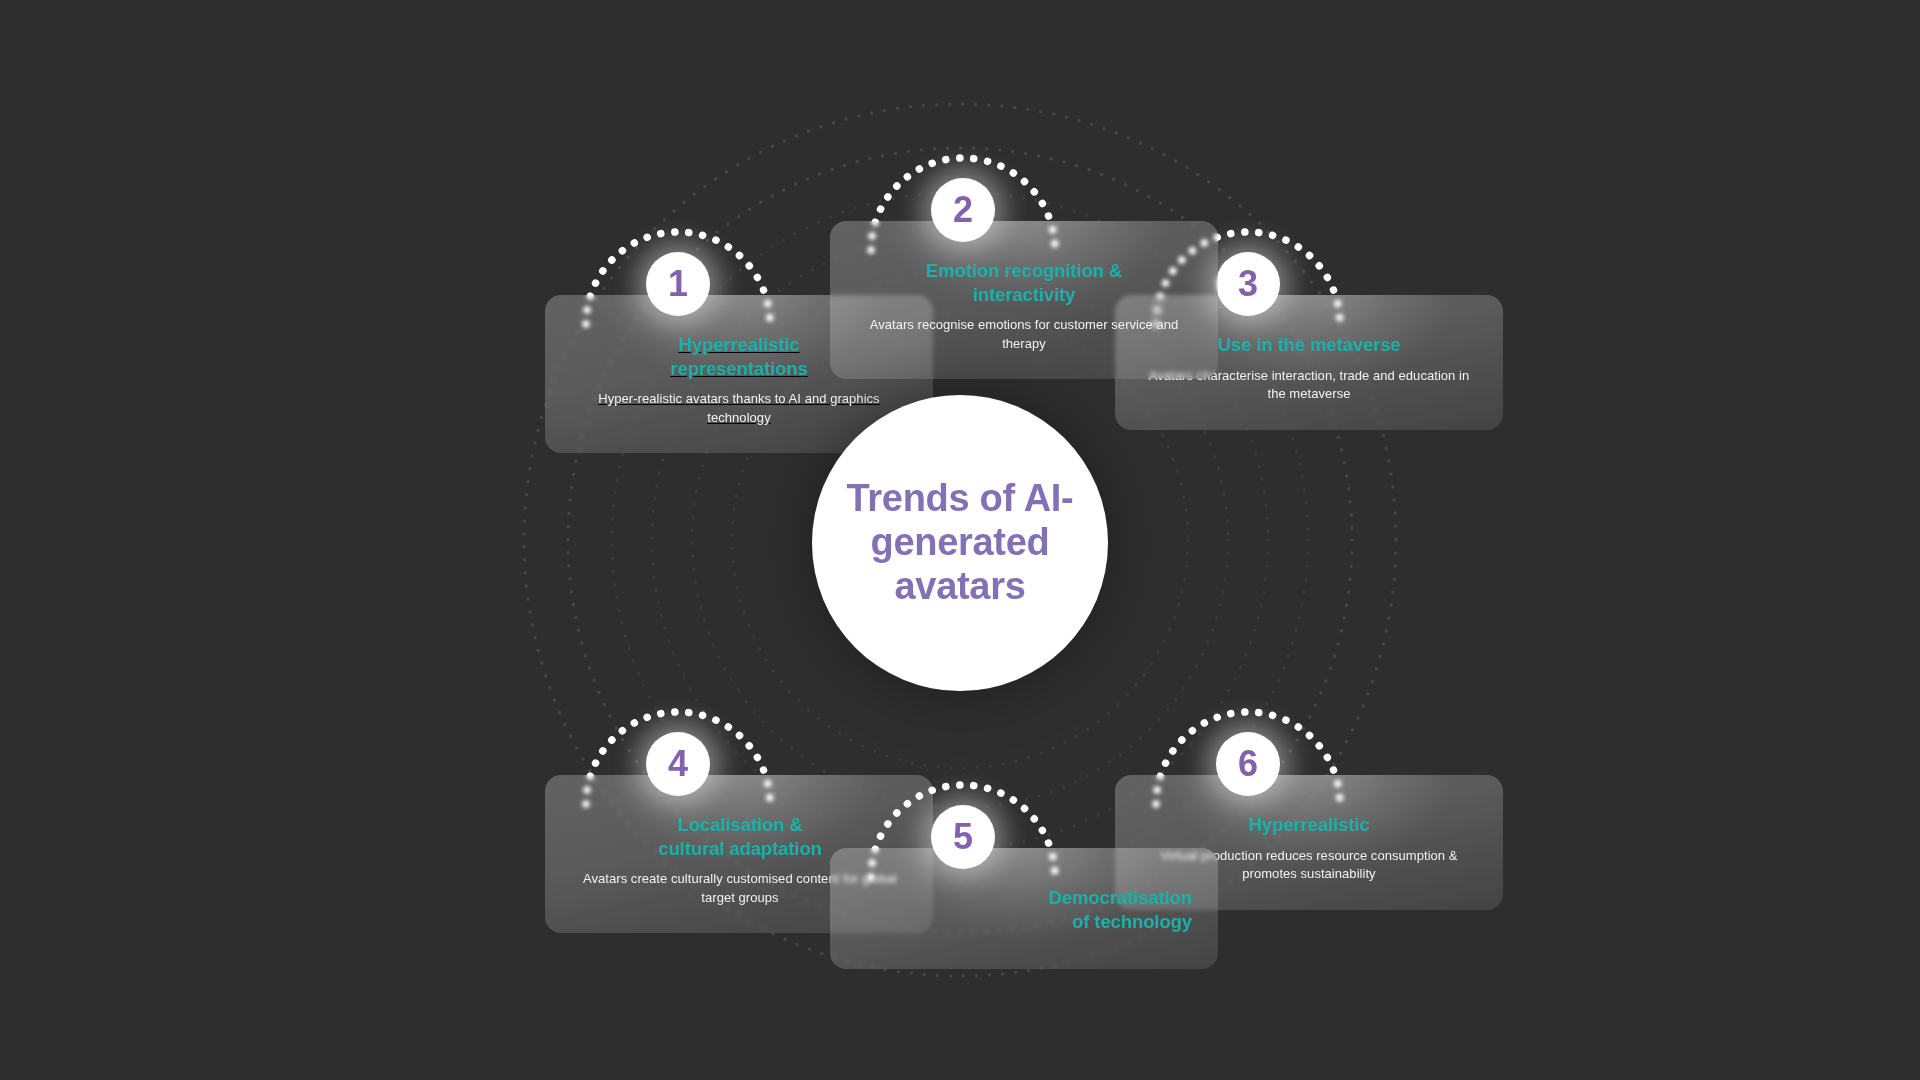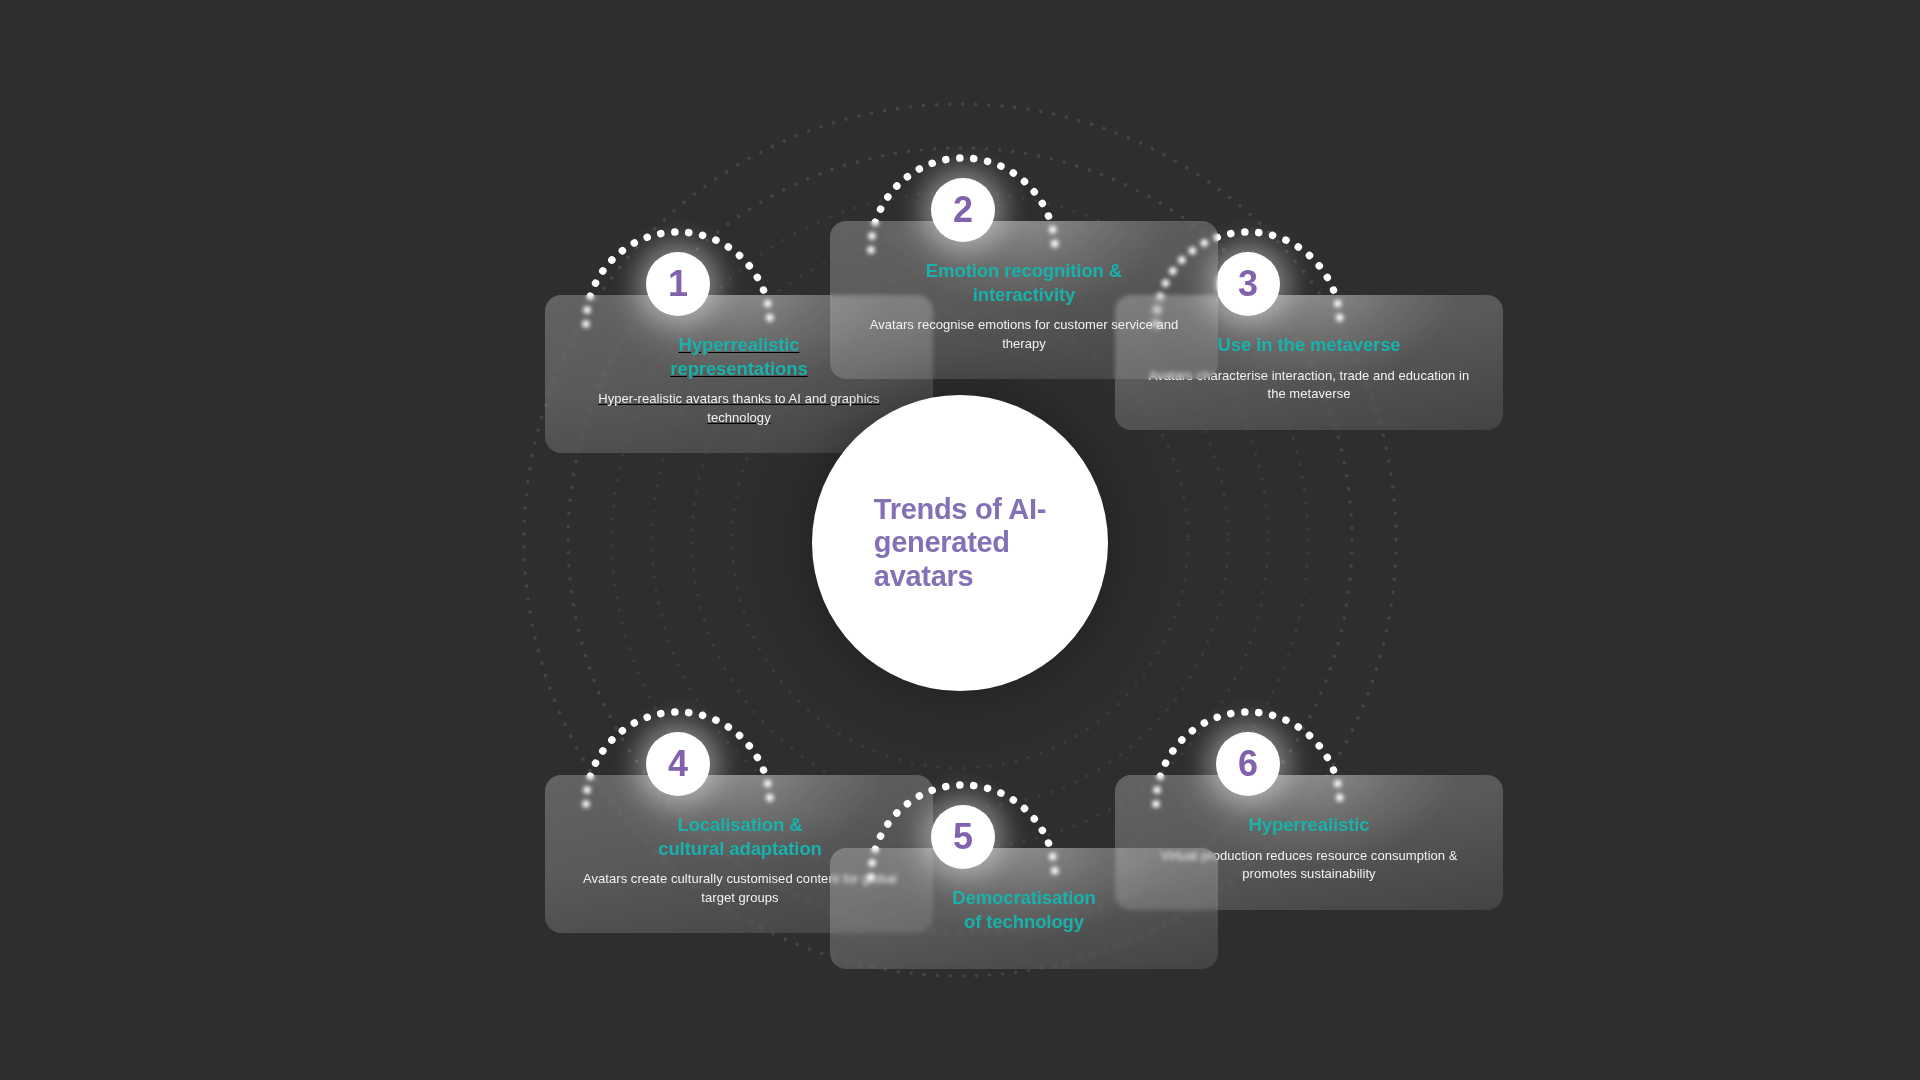--- a/index.html
+++ b/index.html
@@ -50,24 +50,24 @@
     border-radius: 50%;
     background: #ffffff;
     display: flex;
     align-items: center;
     justify-content: center;
     z-index: 30;
     box-shadow: 0 0 60px rgba(0,0,0,0.35);
   }
   .center-hub-title {
     color: #8370b5;
-    font-size: 29px;
+    font-size: 38px;
     font-weight: bold;
     line-height: 1.15;
-    text-align: left;
+    text-align: center;
     letter-spacing: -0.3px;
     padding: 0 22px;
     white-space: pre-line;
   }
 
   
   .node {
     position: absolute;
     width: 330px;
   }
@@ -142,21 +142,21 @@
   #node-2 { left: 798px; top: 118px; }
   #node-3 { left: 1083px; top: 192px; }
   #node-4 { left: 513px; top: 672px; }
   #node-5 { left: 798px; top: 745px; }
   #node-6 { left: 1083px; top: 672px; }
 
   #node-1 .node-card { top: 103px; text-decoration: underline; }
   #node-2 .node-card { top: 103px; }
   #node-3 .node-card { top: 103px; }
   #node-4 .node-card { top: 103px; padding-left: 28px; }
-  #node-5 .node-card { top: 103px; }
+  #node-5 .node-card { top: 103px; text-align: right; }
   #node-6 .node-card { top: 103px; }
 
   
   #node-2 { z-index: 22; }
   #node-5 { z-index: 22; }
   #node-1, #node-3 { z-index: 18; }
   #node-4, #node-6 { z-index: 18; }
 </style>
 </head>
 <body>

